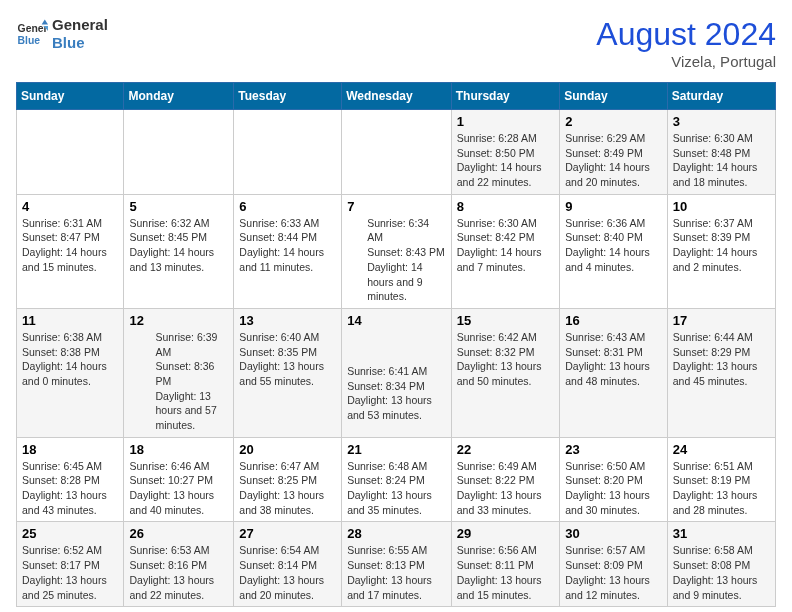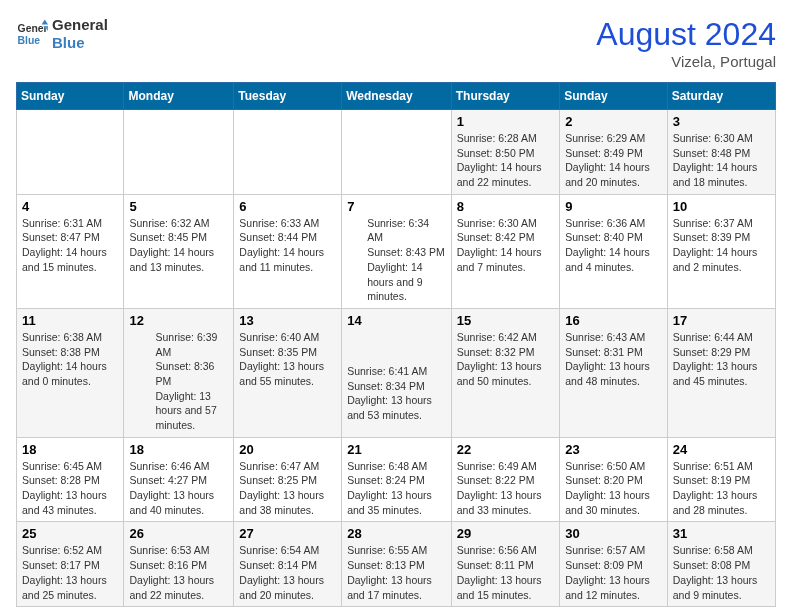--- a/index.html
+++ b/index.html
@@ -246,21 +246,21 @@
       <tr>
         <td>
           <div class="day-num">18</div>
           <div class="day-info" style="white-space: pre-line;">Sunrise: 6:45 AM
 Sunset: 8:28 PM
 Daylight: 13 hours and 43 minutes.</div>
         </td>
         <td>
           <div class="day-num">18</div>
           <div class="day-info" style="white-space: pre-line;">Sunrise: 6:46 AM
-Sunset: 4:27 PM
+Sunset: 10:27 PM
 Daylight: 13 hours and 40 minutes.</div>
         </td>
         <td>
           <div class="day-num">20</div>
           <div class="day-info" style="white-space: pre-line;">Sunrise: 6:47 AM
 Sunset: 8:25 PM
 Daylight: 13 hours and 38 minutes.</div>
         </td>
         <td>
           <div class="day-num">21</div>

